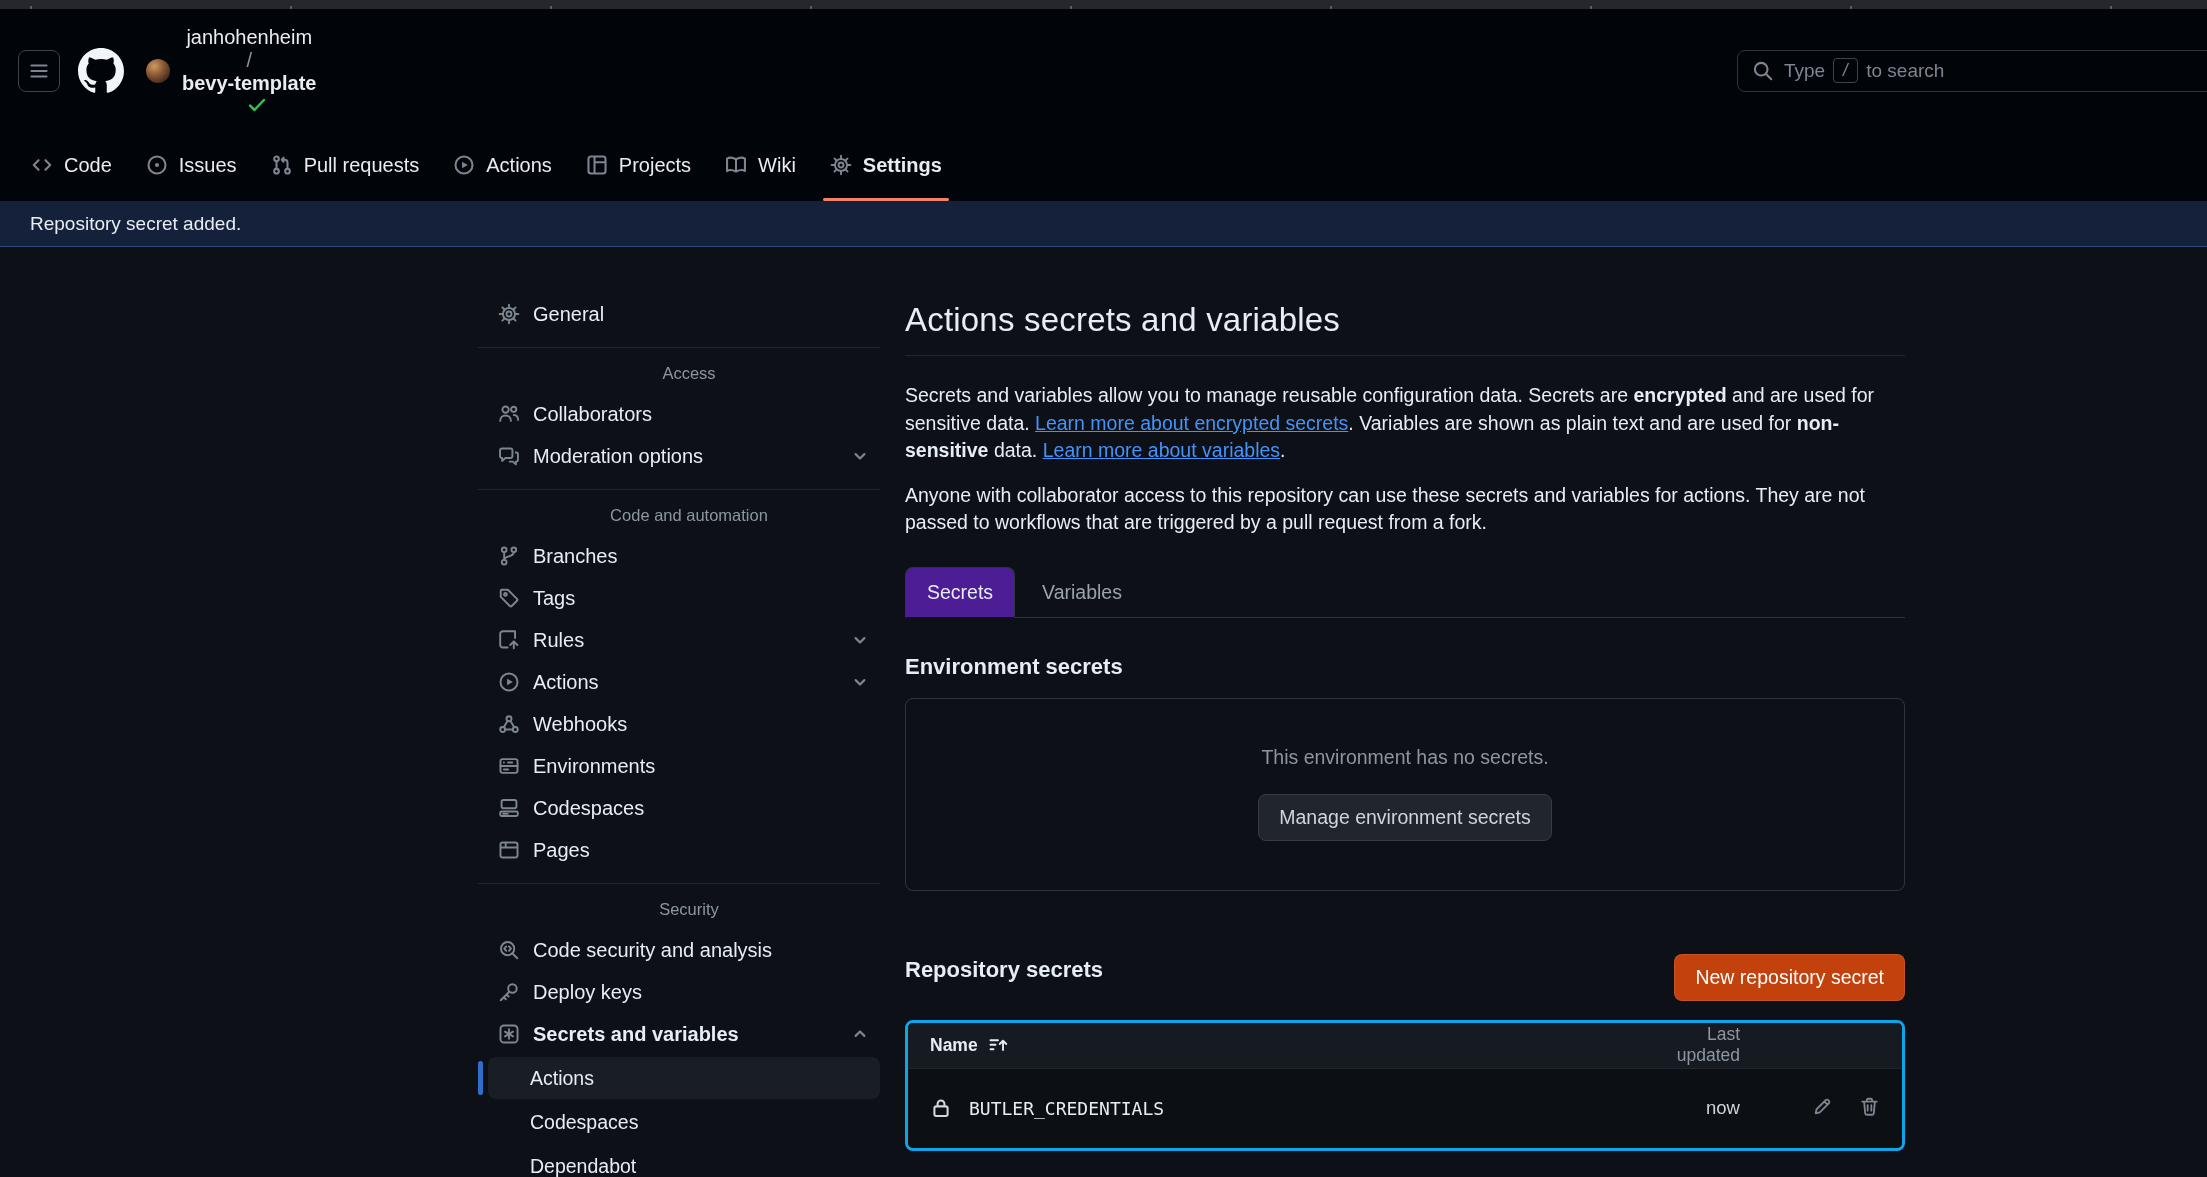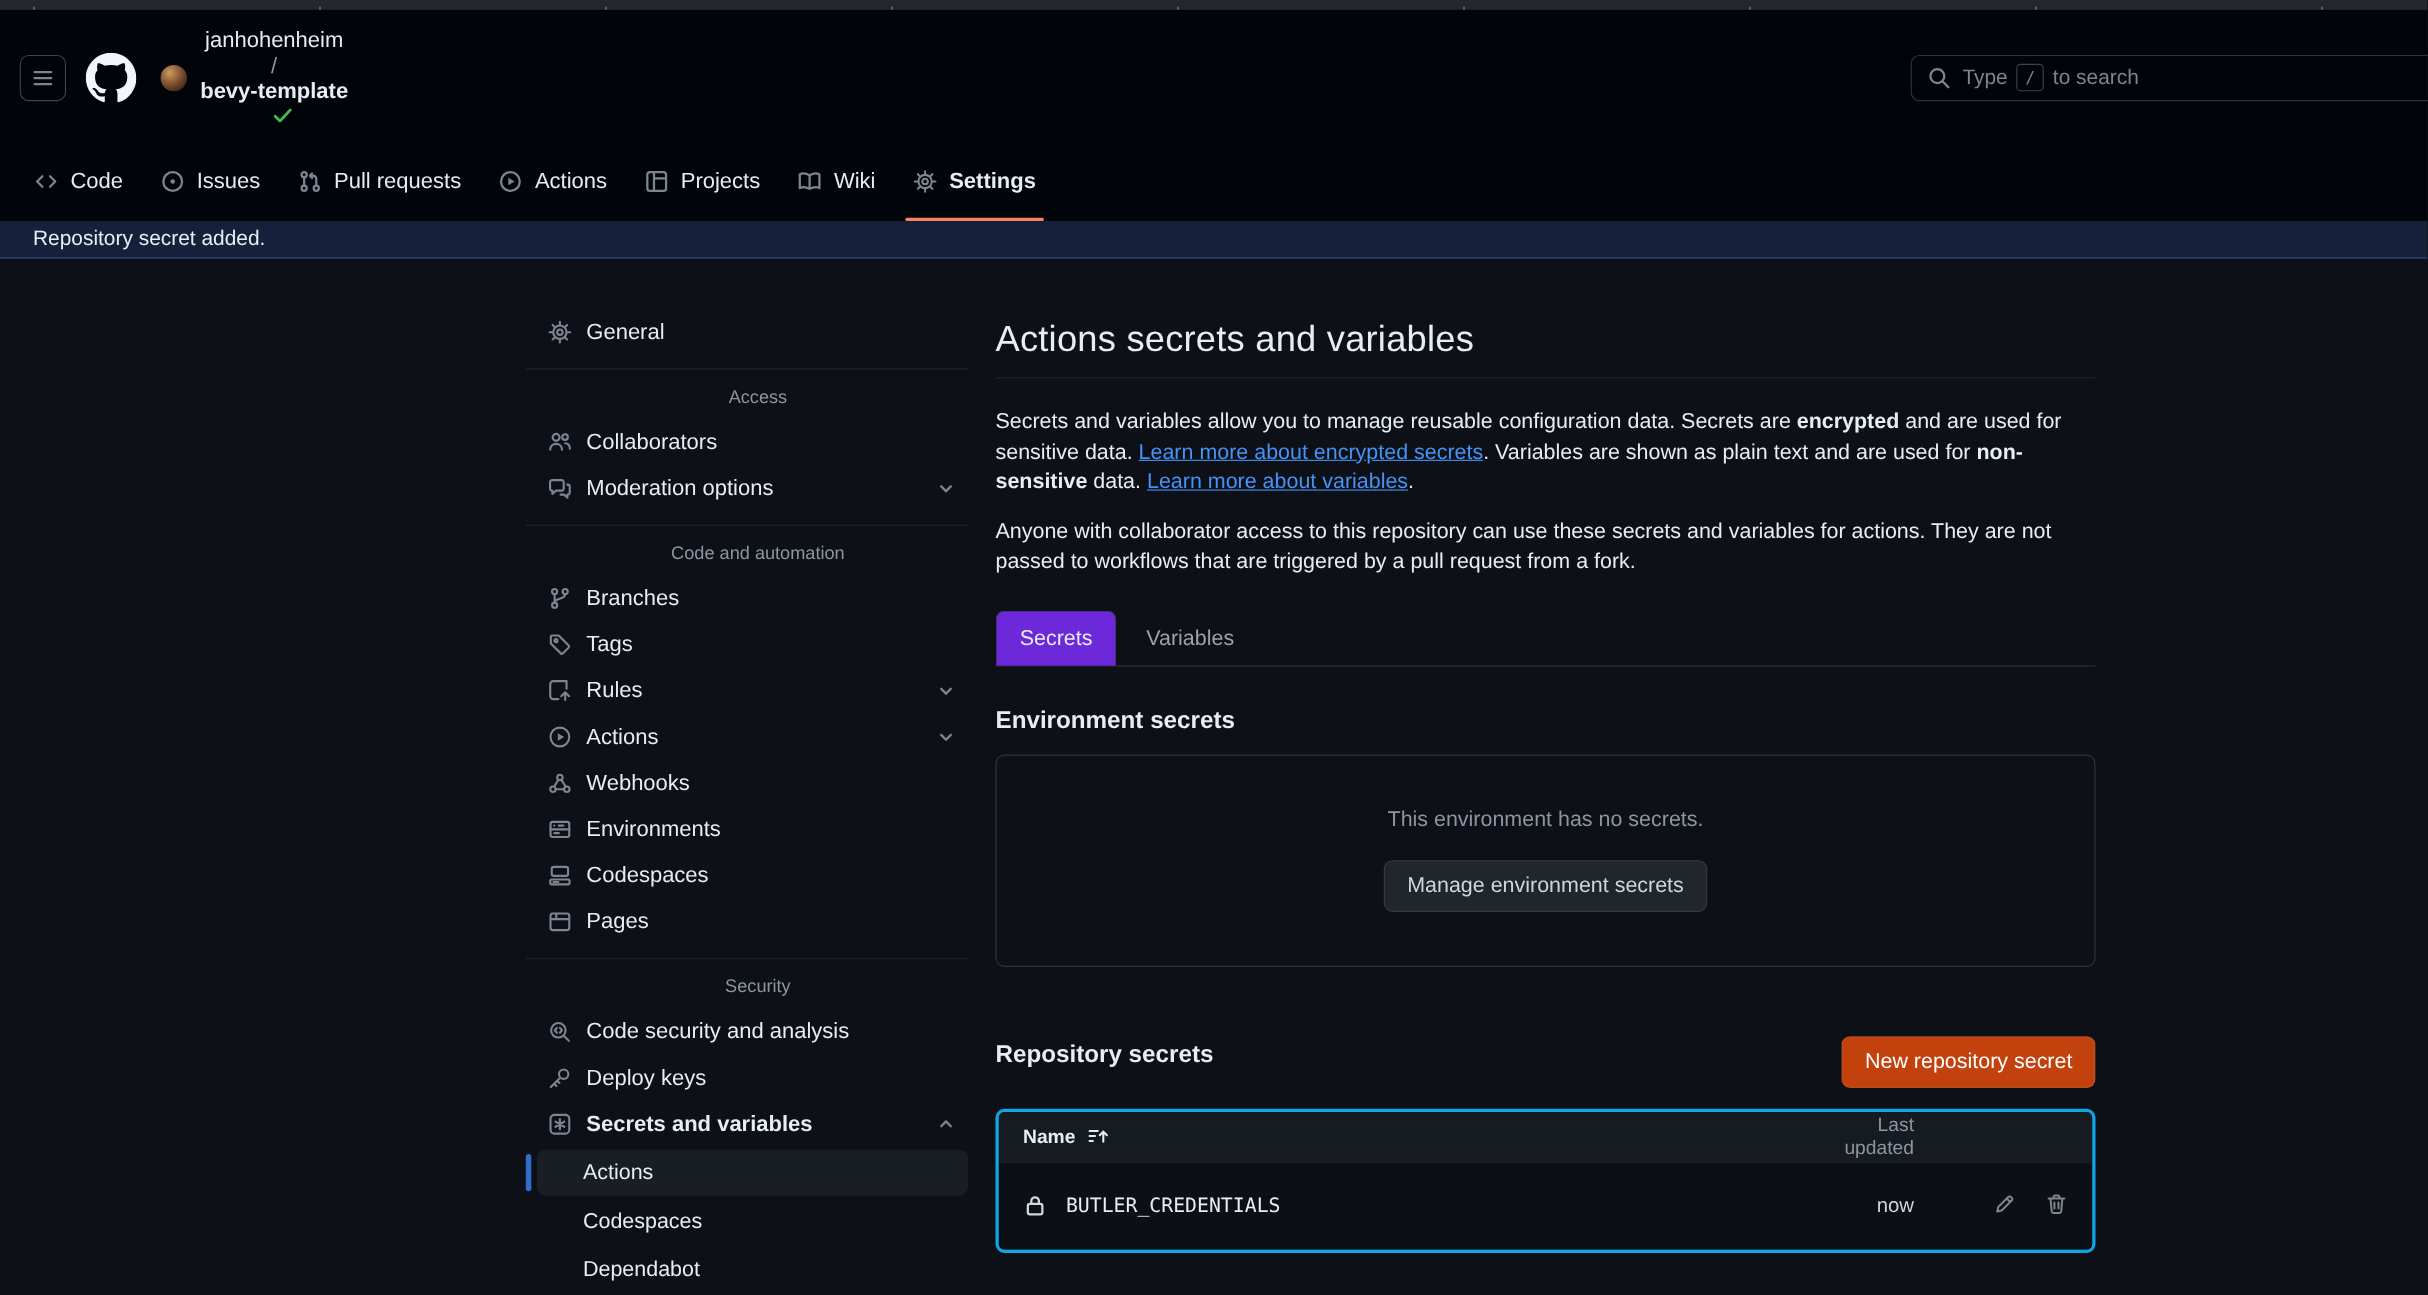--- a/index.html
+++ b/index.html
@@ -54,21 +54,21 @@
     color:#e6edf3; text-decoration:none; font-size:20px; cursor:pointer;
   }
   .tab.active span.lbl { font-weight:700; }
   .tab.active::after {
     content:""; position:absolute; left:10px; right:10px; bottom:0; height:3px;
     background:#f78166; border-radius:3px;
   }
 
   
   .flash {
-    height:34px; background:#15203a; border-bottom:1px solid #2c4e7e;
+    height:46px; background:#15203a; border-bottom:1px solid #2c4e7e;
     display:flex; align-items:center; padding-left:30px; font-size:19px; color:#e6edf3;
   }
 
   
   .layout { display:flex; gap:25px; margin-left:478px; width:1427px; padding-top:46px; }
 
   
   .sidebar { width:402px; flex:none;text-align:center; }
   .side-item {
     display:flex; align-items:center; height:42px; padding:0 10px 0 20px;
@@ -97,21 +97,21 @@
   p.copy { font-size:19.5px; line-height:27.5px; color:#e6edf3; }
   p.copy + p.copy { margin-top:17px; }
   p.copy a { color:#4493f8; text-decoration:underline; cursor:pointer; }
   p.copy strong { font-weight:700; }
 
   .tabnav { margin-top:30px; border-bottom:1px solid #2f353d; display:flex; align-items:flex-end; }
   .tabnav-tab {
     font-size:19.5px; padding:13px 21px; color:#9aa2ab; cursor:pointer; text-decoration:none;
   }
   .tabnav-tab.selected {
-    color:#e6edf3; background:#6d28d9; border:1px solid #2f353d; border-bottom-color:#0d1117;
+    color:#e6edf3; background:#4c1d95; border:1px solid #2f353d; border-bottom-color:#0d1117;
     border-radius:8px 8px 0 0; margin-bottom:-1px;
   }
   .tabnav-tab:not(.selected) { padding:13px 27px; }
 
   h3.sec-heading { font-size:22px; font-weight:700; margin-top:36px; }
   .env-box {
     margin-top:18px; border:1px solid #2f353d; border-radius:8px;
     padding:47px 0 49px; text-align:center;
   }
   .env-empty { color:#8d96a0; font-size:19.5px; }

